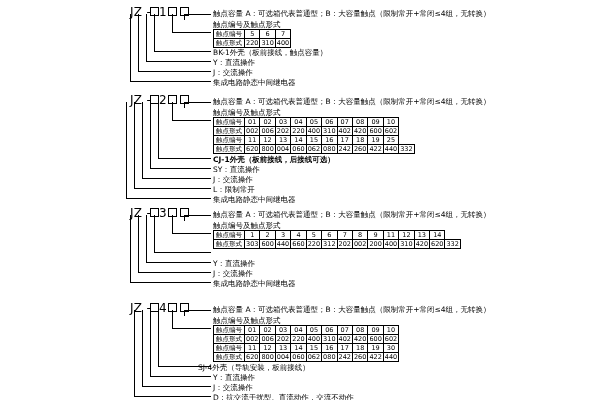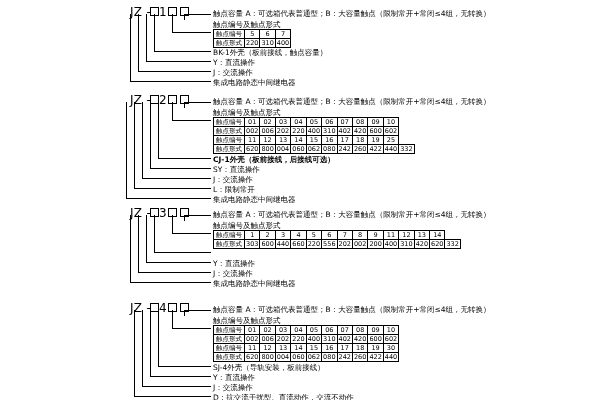--- a/index.html
+++ b/index.html
@@ -213,21 +213,21 @@
         <td>13</td>
         <td>14</td>
       </tr>
       <tr>
         <td class="lab">触点形式</td>
         <td>303</td>
         <td>600</td>
         <td>440</td>
         <td>660</td>
         <td>220</td>
-        <td>556</td>
+        <td>312</td>
         <td>202</td>
         <td>002</td>
         <td>200</td>
         <td>400</td>
         <td>310</td>
         <td>420</td>
         <td>620</td>
         <td>332</td>
       </tr>
     </tbody>
@@ -313,19 +313,19 @@
         <td>062</td>
         <td>080</td>
         <td>242</td>
         <td>260</td>
         <td>422</td>
         <td>440</td>
       </tr>
     </tbody>
       </table>
 
-    <span class="rtext" style="left:213px;top:63px;">SJ-4外壳（导轨安装，板前接线）</span>
+    <span class="rtext" style="left:198px;top:63px;">SJ-4外壳（导轨安装，板前接线）</span>
     <span class="rtext" style="left:213px;top:73px;">Y：直流操作</span>
     <span class="rtext" style="left:213px;top:83px;">J：交流操作</span>
     <span class="rtext" style="left:213px;top:93px;">D：抗交流干扰型。直流动作，交流不动作</span>
   </div>
 
 </div>
 
 </body></html>

